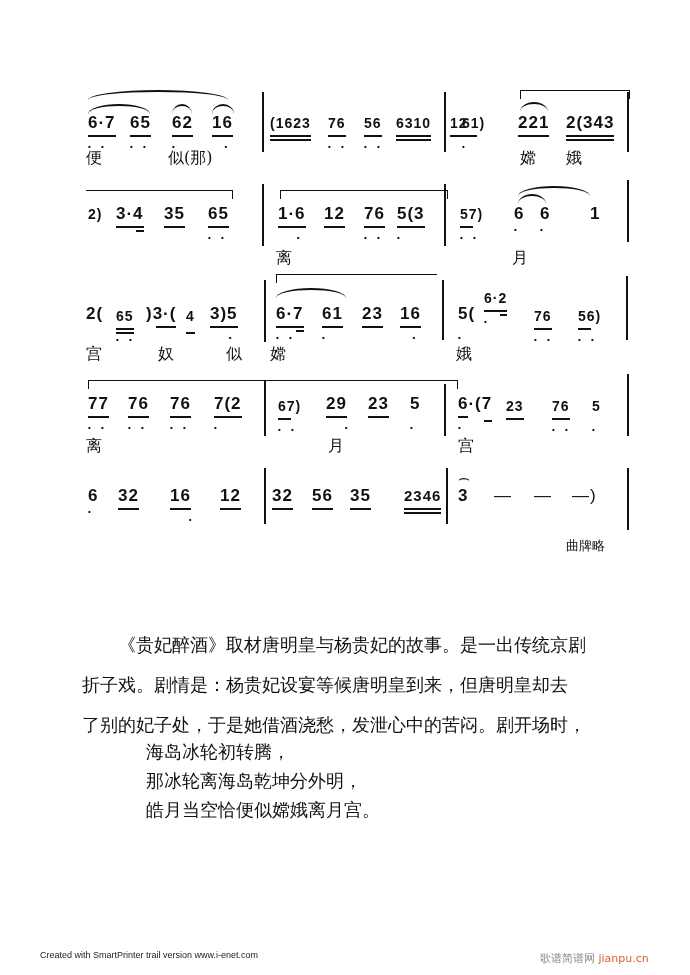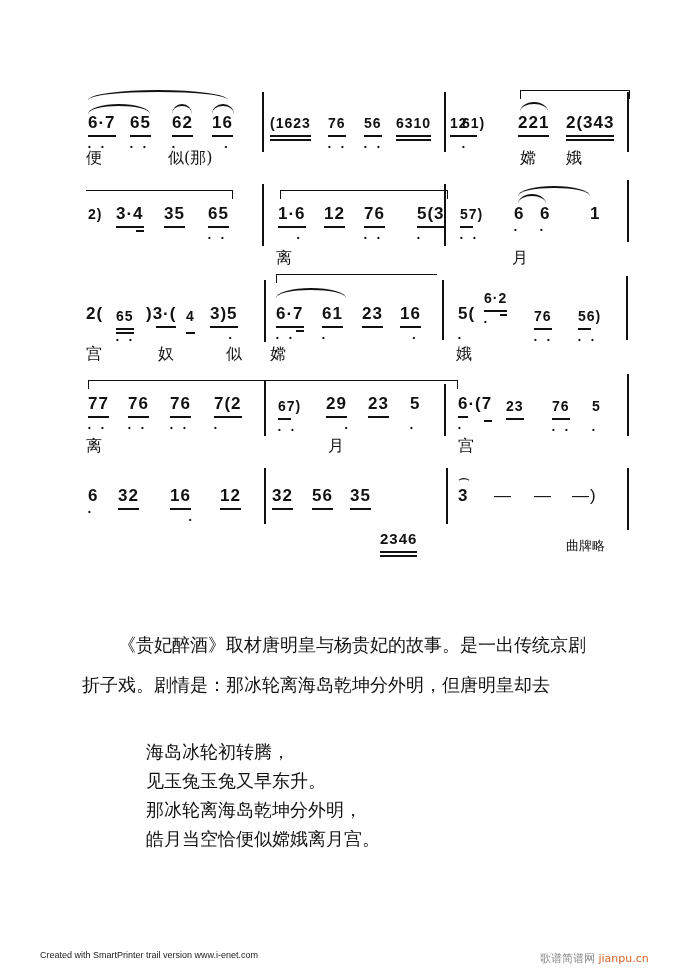--- a/index.html
+++ b/index.html
@@ -73,21 +73,21 @@
     <div class="note" style="left:88px;top:24px;font-size:14px;"><span>2)</span></div>
     <div class="note" style="left:116px;top:24px;"><span>3·4</span><span class="ul1"></span><span class="ul2" style="left:20px;"></span></div>
     <div class="note" style="left:164px;top:24px;"><span>35</span><span class="ul1"></span></div>
     <div class="note" style="left:208px;top:24px;"><span>65</span><span class="ul1"></span><span class="dots">• •</span></div>
 
     <div class="barline" style="left:262px;top:4px;height:62px;"></div>
     <div class="bracket left right" style="left:280px;top:10px;width:166px;"></div>
     <div class="note" style="left:278px;top:24px;"><span>1·6</span><span class="ul1"></span><span class="dots">&nbsp;&nbsp;&nbsp;•</span></div>
     <div class="note" style="left:324px;top:24px;"><span>12</span><span class="ul1"></span></div>
     <div class="note" style="left:364px;top:24px;"><span>76</span><span class="ul1"></span><span class="dots">• •</span></div>
-    <div class="note" style="left:417px;top:24px;"><span>5(3</span><span class="ul1"></span><span class="dots">•</span></div>
+    <div class="note" style="left:397px;top:24px;"><span>5(3</span><span class="ul1"></span><span class="dots">•</span></div>
     <div class="lyric" style="left:276px;top:68px;">离</div>
 
     <div class="barline" style="left:444px;top:4px;height:62px;"></div>
     <div class="note" style="left:460px;top:24px;font-size:14px;"><span>57)</span><span class="ul1" style="right:10px;"></span><span class="dots">• •</span></div>
     <div class="slur" style="left:518px;top:6px;width:72px;"></div>
     <div class="slur" style="left:518px;top:14px;width:28px;"></div>
     <div class="note" style="left:514px;top:24px;"><span>6</span><span class="dots" style="top:22px;">•</span></div>
     <div class="note" style="left:540px;top:24px;"><span>6</span><span class="dots" style="top:22px;">•</span></div>
     <div class="note" style="left:590px;top:24px;"><span>1</span></div>
     <div class="lyric" style="left:512px;top:68px;">月</div>
@@ -149,41 +149,41 @@
   <div class="row" style="top:460px;">
     <div class="note" style="left:88px;top:26px;"><span>6</span><span class="dots" style="top:22px;">•</span></div>
     <div class="note" style="left:118px;top:26px;"><span>32</span><span class="ul1"></span></div>
     <div class="note" style="left:170px;top:26px;"><span>16</span><span class="ul1"></span><span class="dots">&nbsp;&nbsp;&nbsp;•</span></div>
     <div class="note" style="left:220px;top:26px;"><span>12</span><span class="ul1"></span></div>
 
     <div class="barline" style="left:264px;top:8px;height:56px;"></div>
     <div class="note" style="left:272px;top:26px;"><span>32</span><span class="ul1"></span></div>
     <div class="note" style="left:312px;top:26px;"><span>56</span><span class="ul1"></span></div>
     <div class="note" style="left:350px;top:26px;"><span>35</span><span class="ul1"></span></div>
-    <div class="note" style="left:380px;top:26px;font-size:15px;margin-top:43px;"><span>2346</span><span class="ul1"></span><span class="ul2"></span></div>
+    <div class="note" style="left:404px;top:26px;font-size:15px;"><span>2346</span><span class="ul1"></span><span class="ul2"></span></div>
 
     <div class="barline" style="left:446px;top:8px;height:56px;"></div>
     <div class="note" style="left:458px;top:26px;"><span style="position:absolute;top:-12px;left:0;font-size:12px;">⌒</span><span>3</span></div>
     <div class="note" style="left:494px;top:26px;font-weight:normal;"><span>—</span></div>
     <div class="note" style="left:534px;top:26px;font-weight:normal;"><span>—</span></div>
     <div class="note" style="left:572px;top:26px;font-weight:normal;"><span>—)</span></div>
     <div class="barline" style="left:627px;top:8px;height:62px;"></div>
   </div>
 
   <div class="caption" style="left:566px;top:537px;">曲牌略</div>
 </div>
 
 <div class="prose">
   <p class="indent">《贵妃醉酒》取材唐明皇与杨贵妃的故事。是一出传统京剧</p>
-  <p>折子戏。剧情是：那冰轮离海岛乾坤分外明，但唐明皇却去</p>
+  <p>折子戏。剧情是：杨贵妃设宴等候唐明皇到来，但唐明皇却去</p>
+  <p>了别的妃子处，于是她借酒浇愁，发泄心中的苦闷。剧开场时，</p>
 </div>
 
 <div class="verse">
   <div>海岛冰轮初转腾，</div>
-  <div>见玉兔玉兔又早东升。</div>
   <div>那冰轮离海岛乾坤分外明，</div>
   <div>皓月当空恰便似嫦娥离月宫。</div>
 </div>
 
 <div class="footer-left">Created with SmartPrinter trail version www.i-enet.com</div>
 <div class="footer-right">
   <span>歌谱简谱网</span>
   <span class="brand">jianpu.cn</span>
 </div>
 

